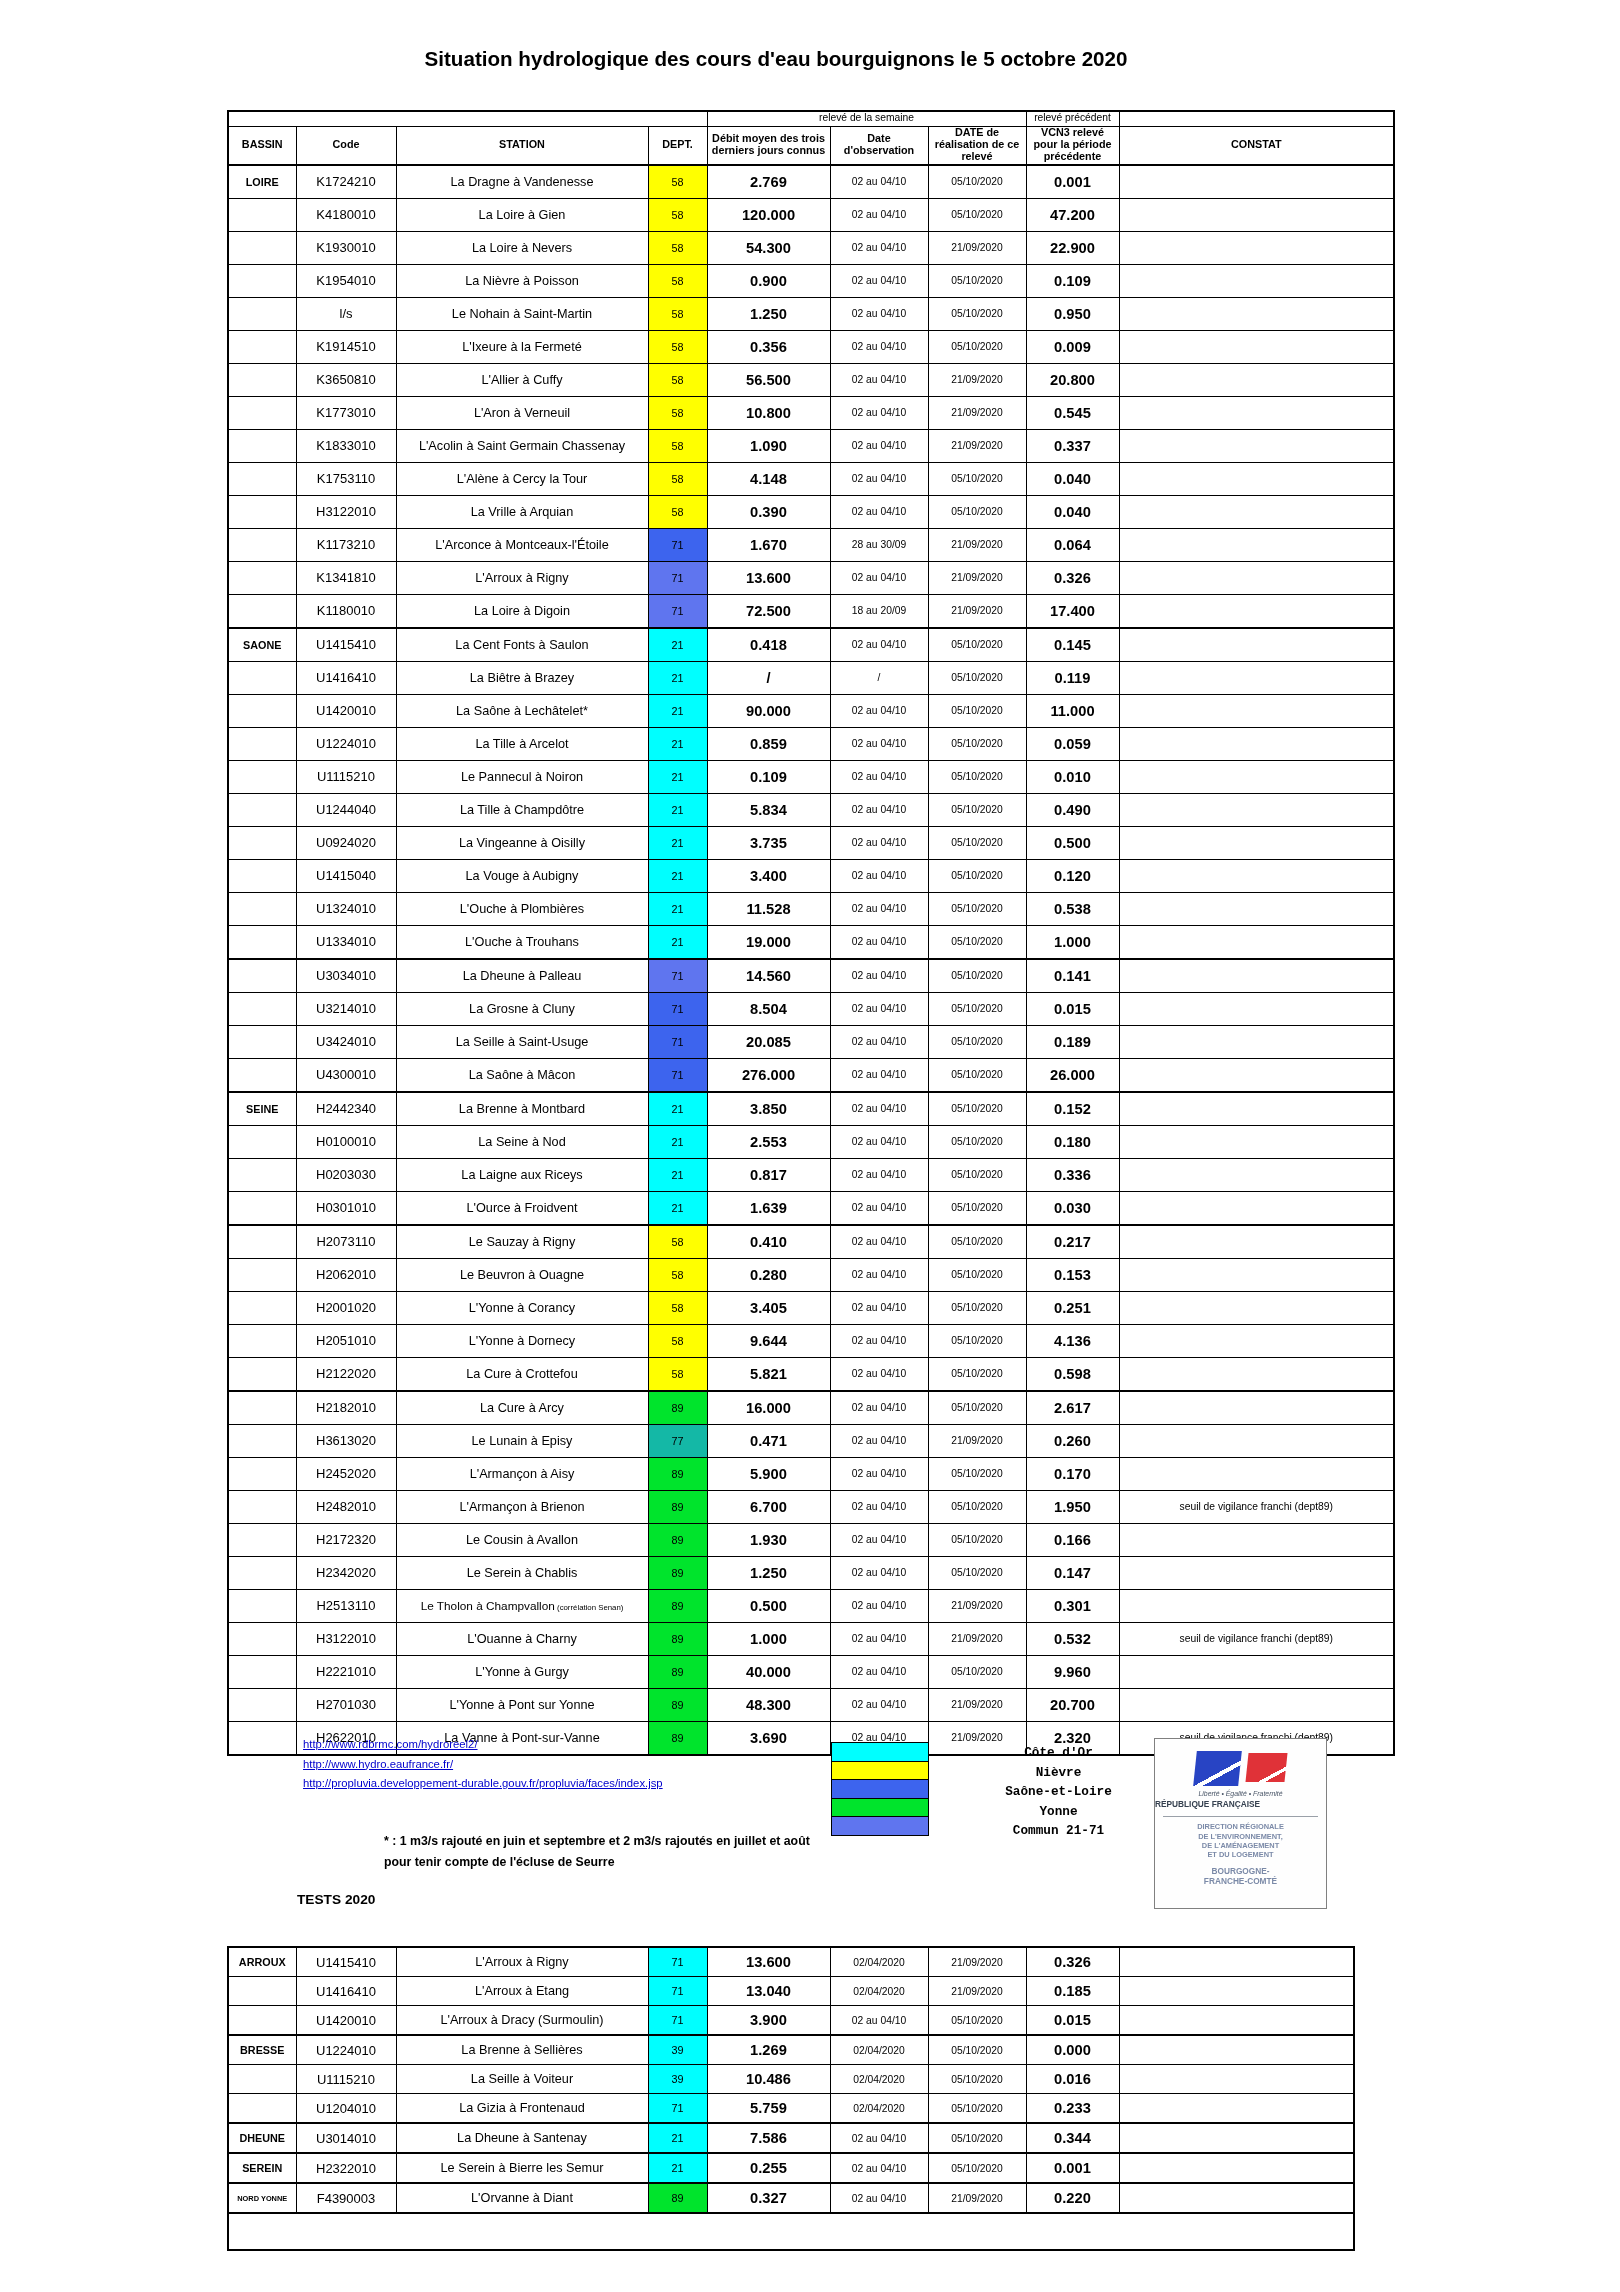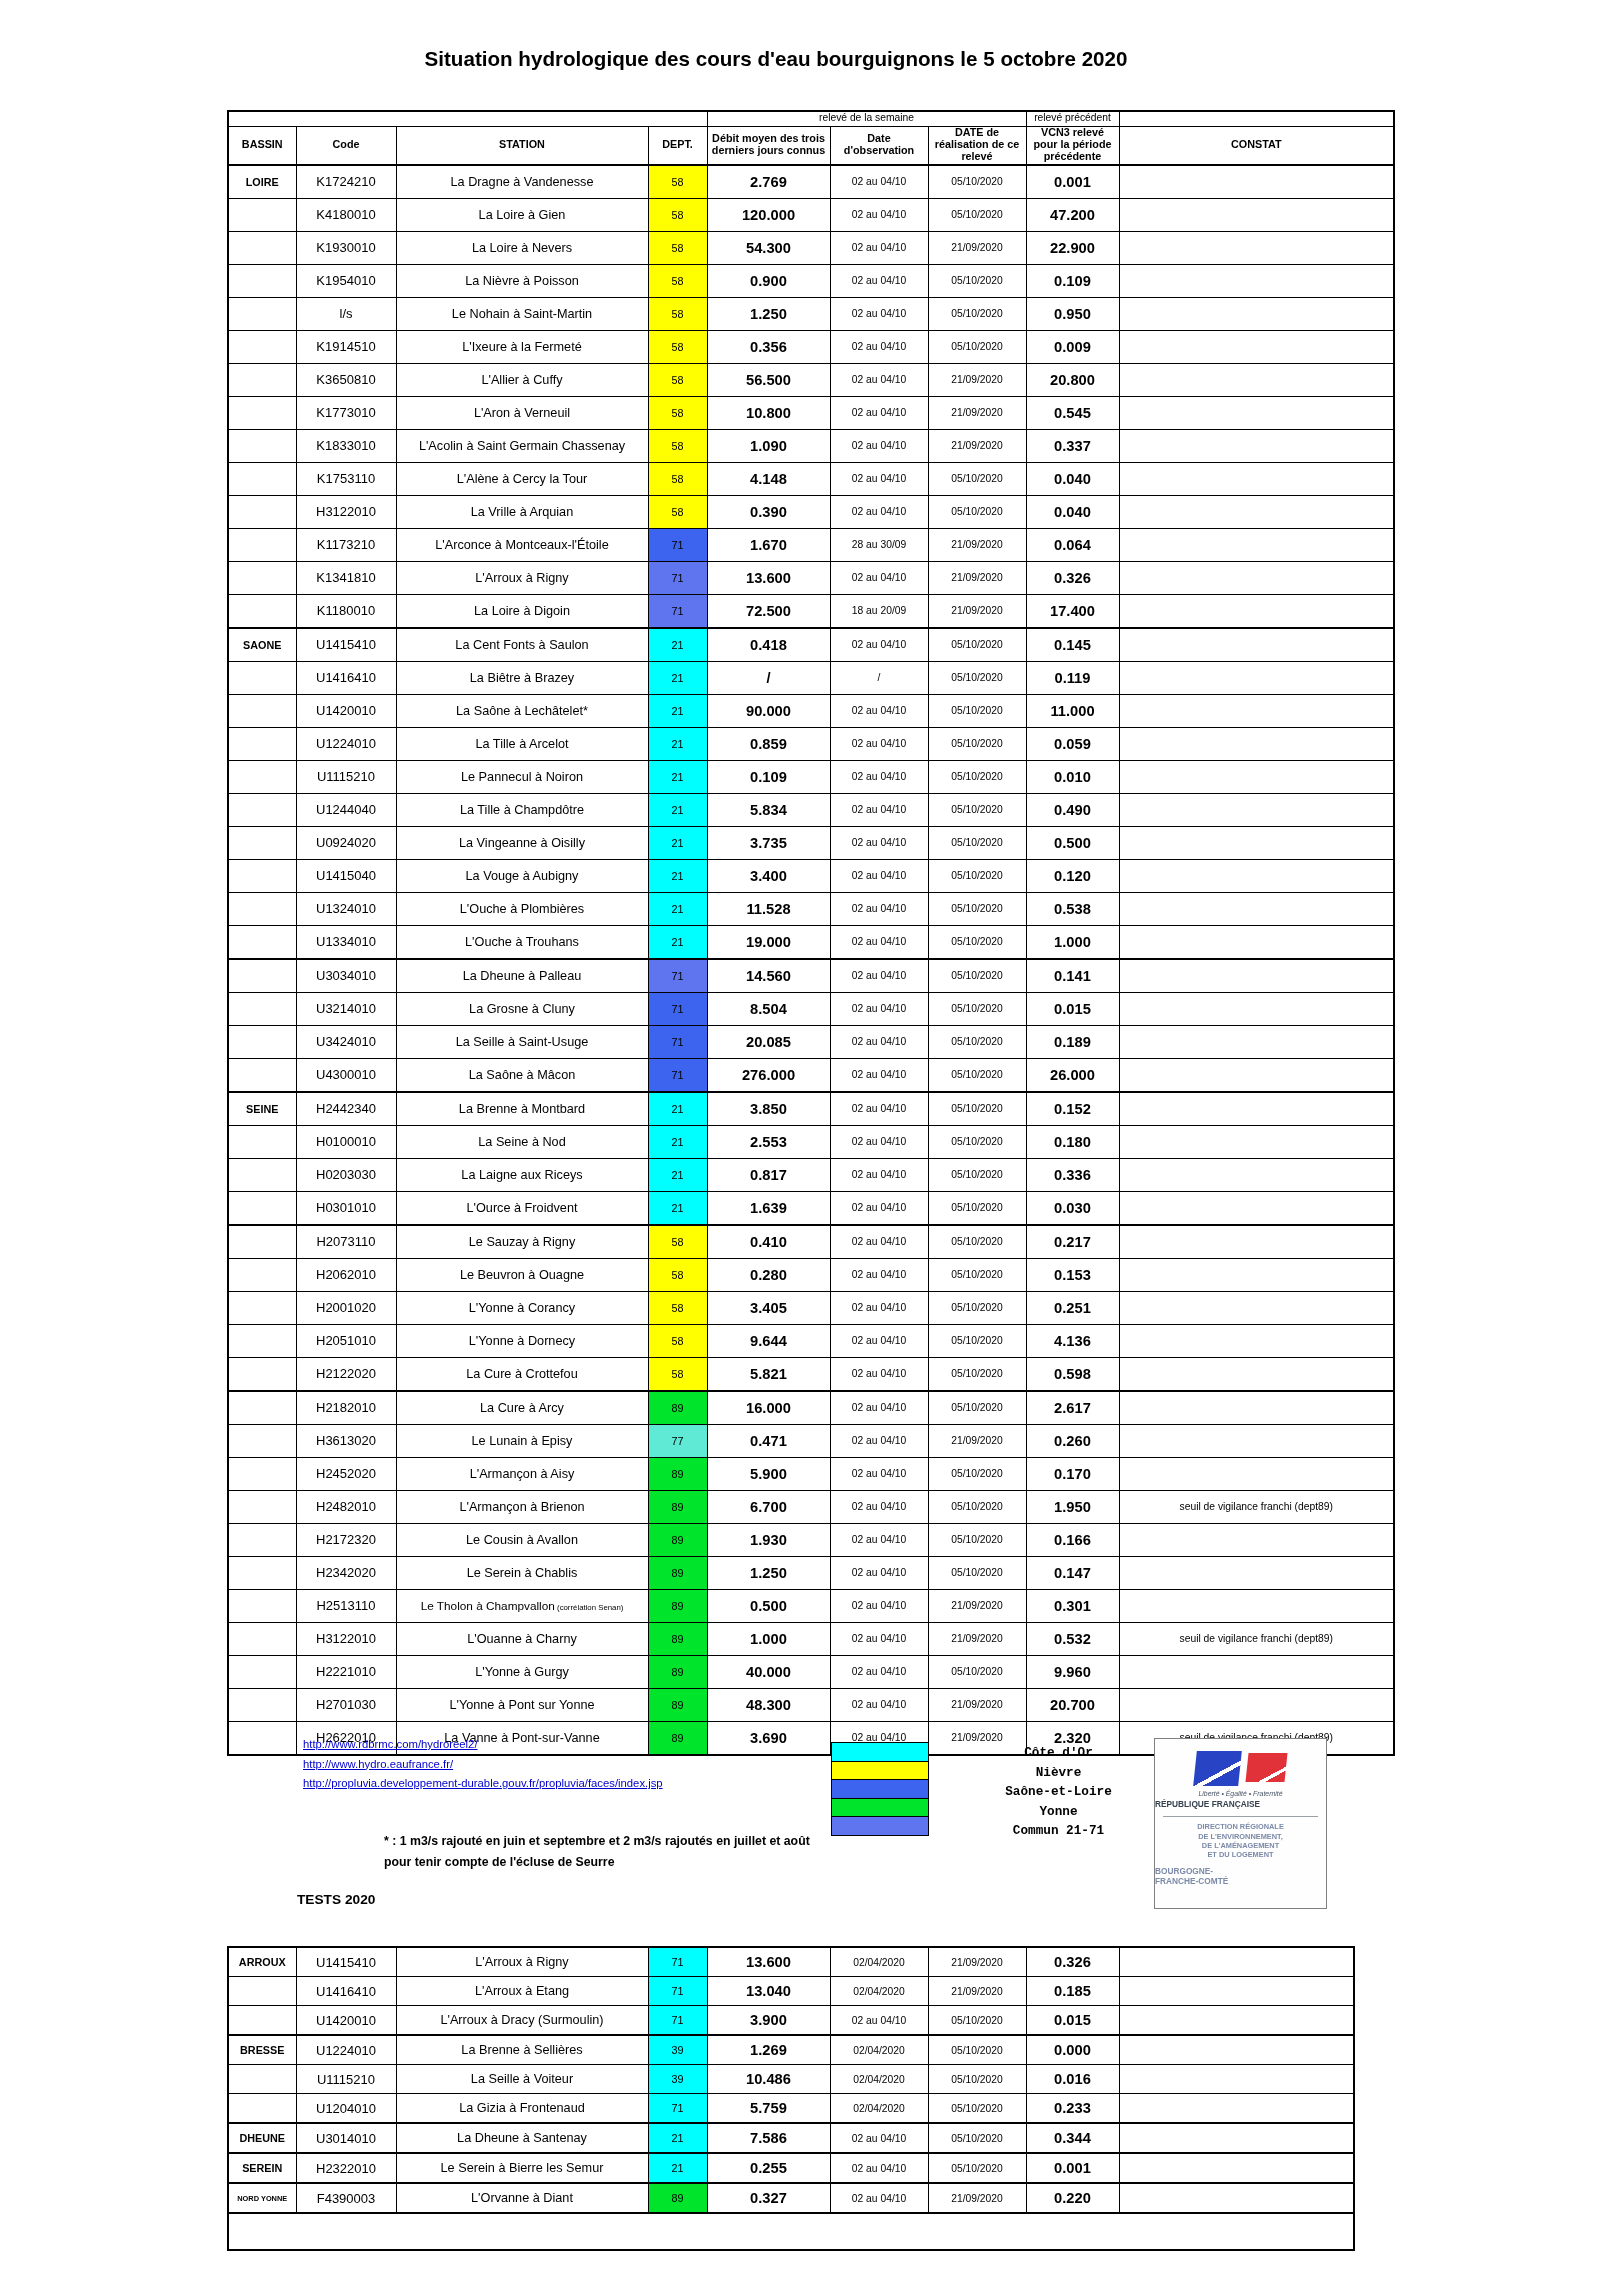--- a/index.html
+++ b/index.html
@@ -55,21 +55,21 @@
         border:1px solid #808080;background:#fefefe;box-sizing:border-box;}
   #logo .flag{display:flex;justify-content:center;gap:7.8px;margin-top:11.8px;height:35px;}
   #logo .flag .fb{width:45px;height:35px;background:#2844c4;transform:skewX(-6deg);
         background:linear-gradient(150deg,#2844c4 58%,#ffffff 58%,#ffffff 66%,#2844c4 66%);}
   #logo .flag .fr{width:39px;height:29px;background:#e03238;transform:skewX(-6deg);margin-top:2px;
         background:linear-gradient(150deg,#e03238 70%,#ffffff 70%,#ffffff 78%,#e03238 78%);}
   #logo .motto{font-size:6.9px;color:#4a5668;text-align:center;margin-top:3.9px;font-style:italic;}
   #logo .republic{font-size:8.3px;font-weight:bold;color:#35404f;text-align:left;margin-top:2px;}
   #logo .divider{border-top:1px solid #9aa0a8;margin:6.9px 7.8px 5.9px 7.8px;}
   #logo .dreal{font-size:7.4px;color:#7b8aa8;text-align:center;line-height:9.3px;font-weight:bold;}
-  #logo .region{font-size:8.3px;color:#7b8aa8;text-align:left;line-height:10.8px;
+  #logo .region{font-size:8.3px;color:#7b8aa8;text-align:center;line-height:10.8px;
                 font-weight:bold;margin-top:5.9px;}
 </style>
 </head>
 <body>
 
 <div id="page">
 
   <div id="title">Situation hydrologique des cours d'eau bourguignons le 5 octobre 2020</div>
 
   <table id="main-table" class="tbl">
@@ -519,21 +519,21 @@
           <td class="num">16.000</td>
           <td class="date">02 au 04/10</td>
           <td class="date">05/10/2020</td>
           <td class="num">2.617</td>
           <td class="constat"></td>
         </tr>
         <tr class="data-row">
           <td class="c-bassin bassin"></td>
           <td class="code">H3613020</td>
           <td class="station"><span>Le Lunain à Episy</span></td>
-          <td class="dept" style="background: #5eead4;">77</td>
+          <td class="dept" style="background: #14b8a6;">77</td>
           <td class="num">0.471</td>
           <td class="date">02 au 04/10</td>
           <td class="date">21/09/2020</td>
           <td class="num">0.260</td>
           <td class="constat"></td>
         </tr>
         <tr class="data-row">
           <td class="c-bassin bassin"></td>
           <td class="code">H2452020</td>
           <td class="station"><span>L'Armançon à Aisy</span></td>

